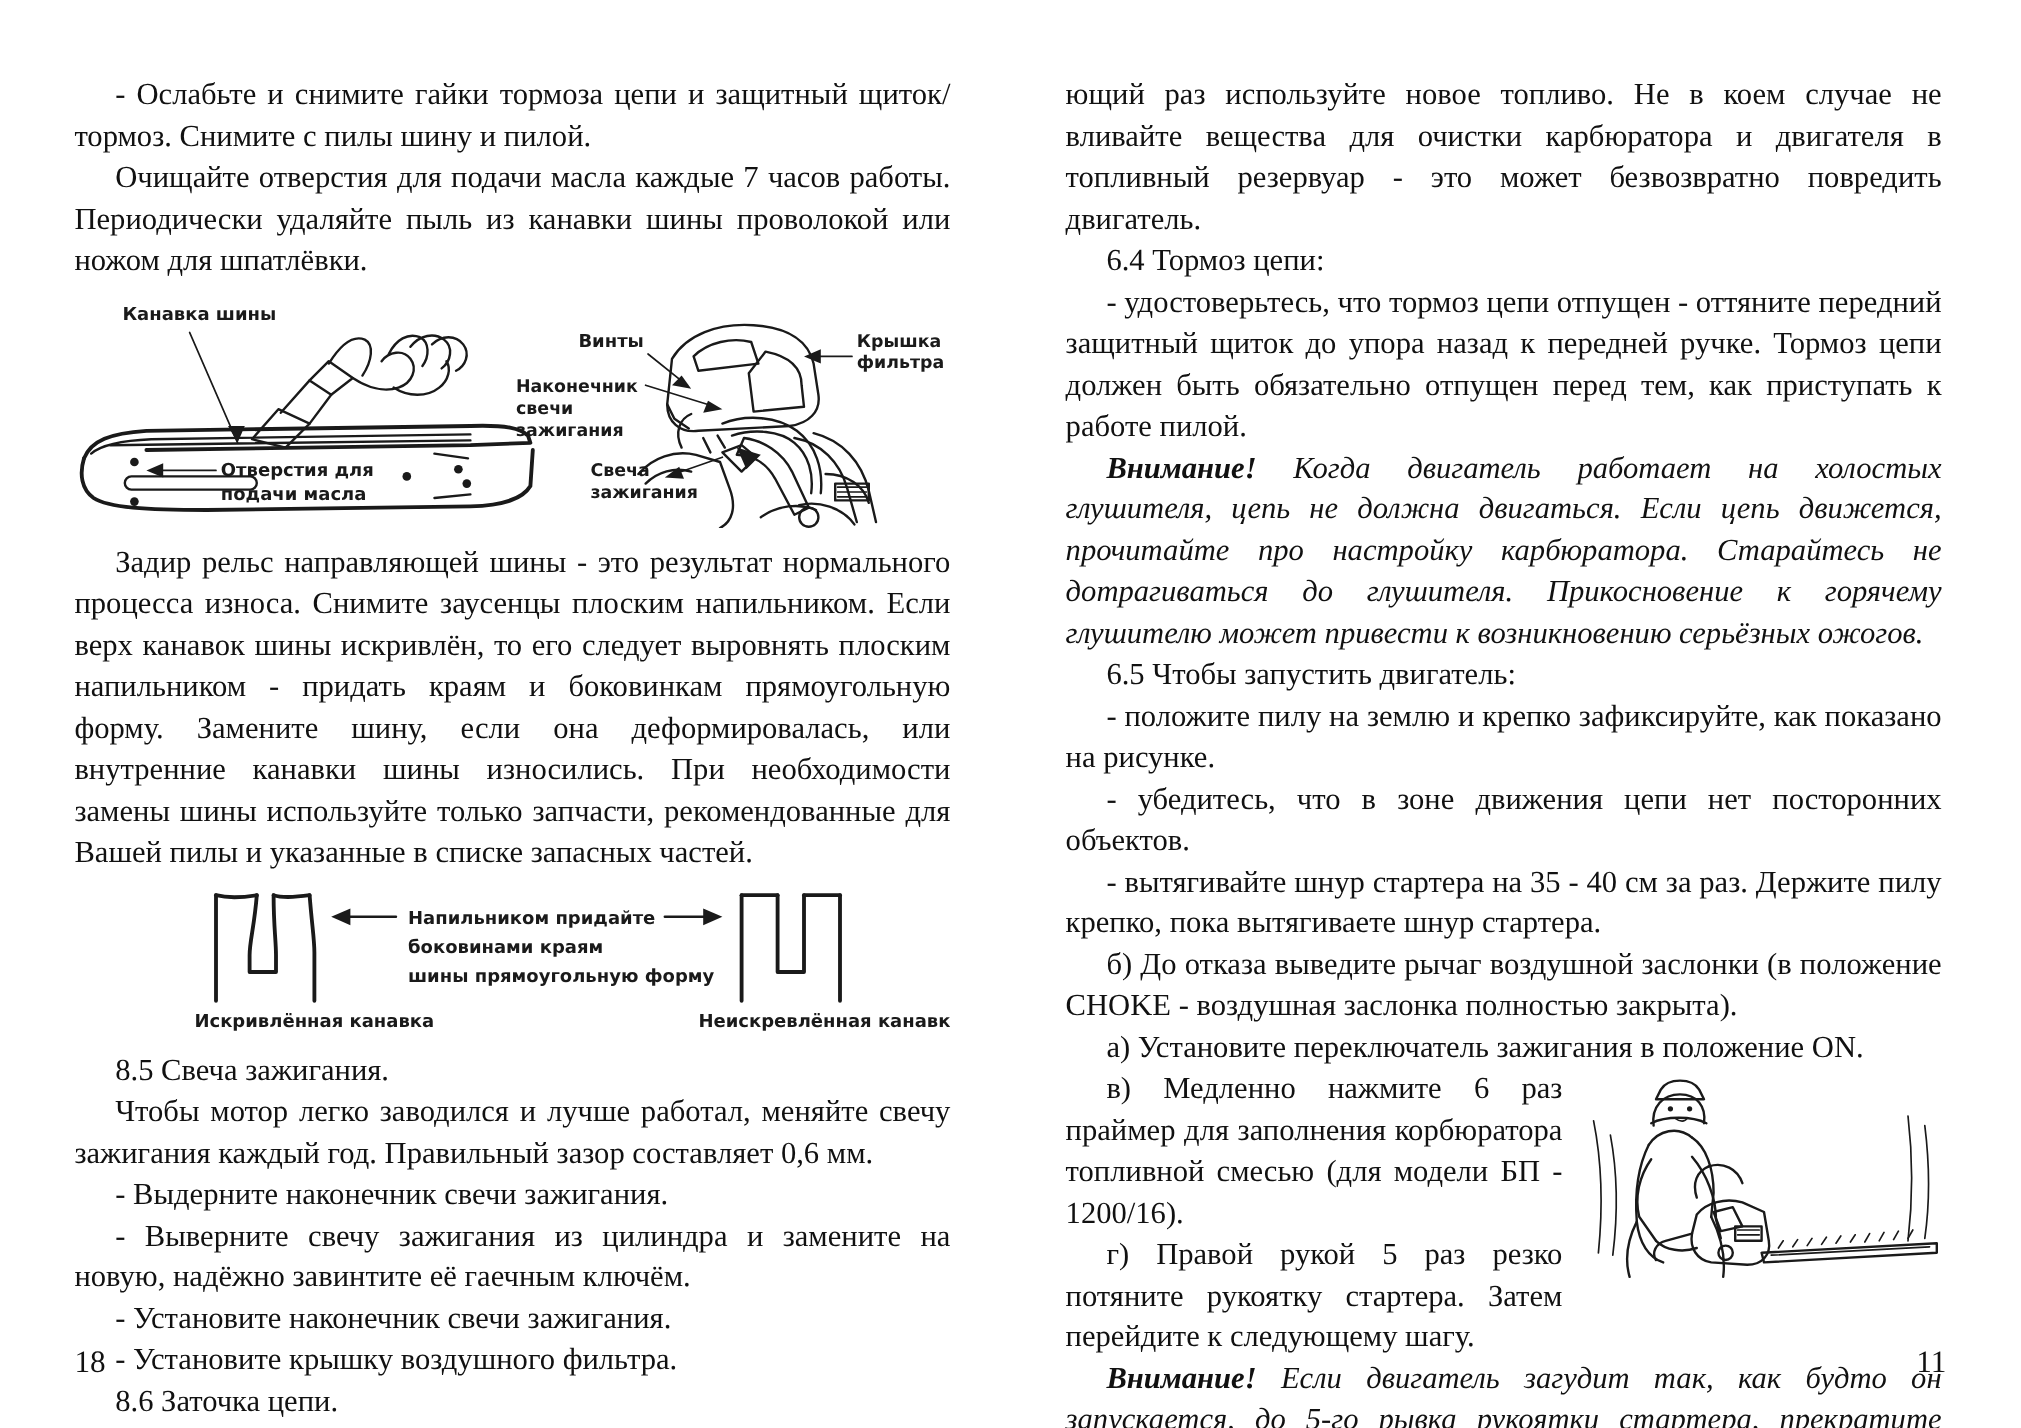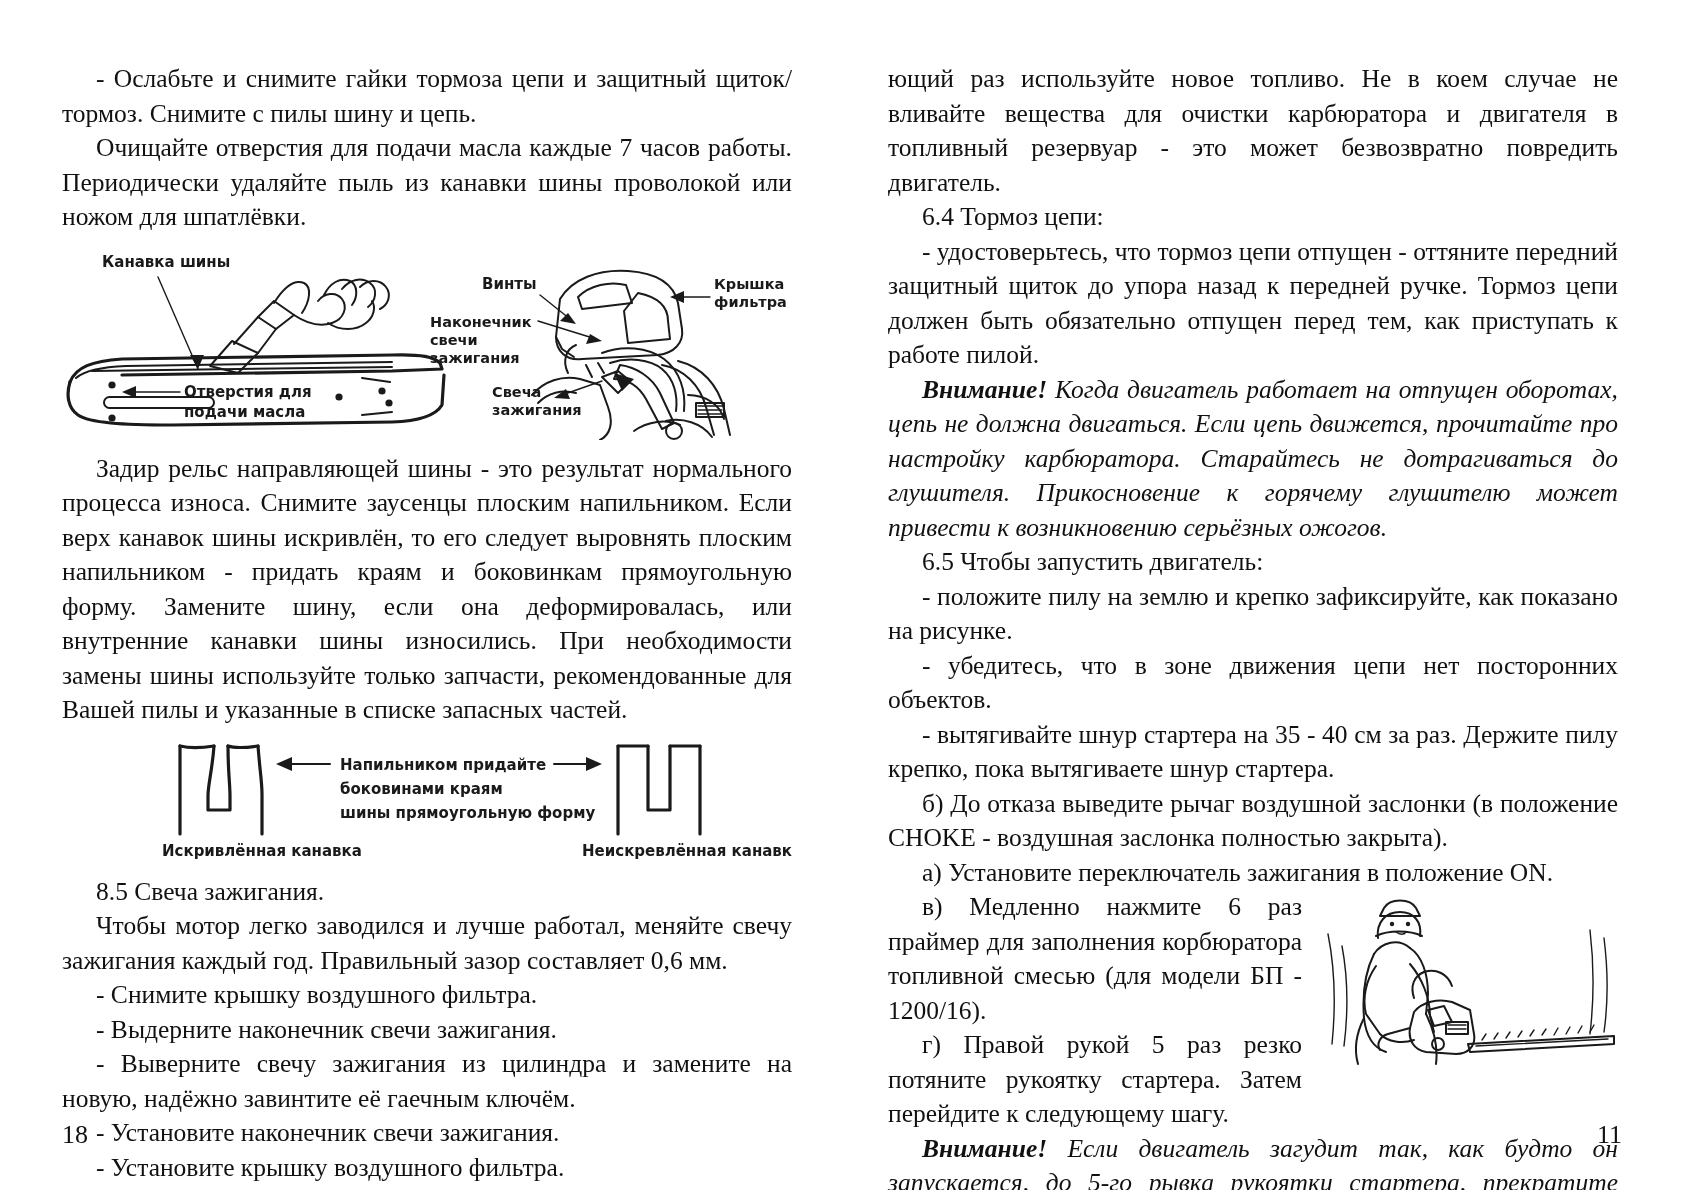--- a/index.html
+++ b/index.html
@@ -91,21 +91,21 @@
 </style>
 </head>
 <body>
 
 <div class="page">
 
   <div class="columns">
 
     <div class="col col-left">
 
-      <p class="t ind">- Ослабьте и снимите гайки тормоза цепи и защитный щиток/ тормоз. Снимите с пилы шину и цепь.</p>
+      <p class="t ind">- Ослабьте и снимите гайки тормоза цепи и защитный щиток/ тормоз. Снимите с пилы шину и пилой.</p>
       <p class="t ind">Очищайте отверстия для подачи масла каждые 7 часов работы. Периодически удаляйте пыль из канавки шины проволокой или ножом для шпатлёвки.</p>
 
       <div class="fig">
         <svg width="730" height="195" viewBox="0 0 730 195">
 
           <path class="ln-thick" d="M8 137 C 14 122, 30 116, 60 114 L 330 110 C 360 109, 372 112, 378 118
                                      L 380 124 L 330 126 L 60 130"></path>
           <path class="ln-thick" d="M8 137 C 4 150, 6 163, 16 170 C 28 178, 60 180, 110 180
                                      L 330 177 C 360 176, 374 170, 380 160 L 382 130"></path>
           <path class="ln" d="M14 133 C 22 126, 40 122, 64 121 L 330 117"></path>
@@ -225,36 +225,35 @@
           <path class="ln" d="M492 26 L 530 26"></path>
           <path class="sol" d="M540 26 L 524 19 L 524 33 Z"></path>
 
           <text class="figlabel" x="100" y="118">Искривлённая канавка</text>
           <text class="figlabel" x="520" y="118">Неискревлённая канавка</text>
         </svg>
       </div>
 
       <p class="t ind">8.5 Свеча зажигания.</p>
       <p class="t ind">Чтобы мотор легко заводился и лучше работал, меняйте свечу зажигания каждый год. Правильный зазор составляет 0,6 мм.</p>
-      <p class="t ind">- Снимите крышку воздушного фильтра.</p>
       <p class="t ind">- Выдерните наконечник свечи зажигания.</p>
       <p class="t ind">- Выверните свечу зажигания из цилиндра и замените на новую, надёжно завинтите её гаечным ключём.</p>
       <p class="t ind">- Установите наконечник свечи зажигания.</p>
       <p class="t ind">- Установите крышку воздушного фильтра.</p>
       <p class="t ind">8.6 Заточка цепи.</p>
 
     </div>
 
     <div class="col col-right">
 
       <p class="t noind">ющий раз используйте новое топливо. Не в коем случае не вливайте вещества для очистки карбюратора и двигателя в топливный резервуар - это может безвозвратно повредить двигатель.</p>
       <p class="t ind">6.4 Тормоз цепи:</p>
       <p class="t ind">- удостоверьтесь, что тормоз цепи отпущен - оттяните передний защитный щиток до упора назад к передней ручке. Тормоз цепи должен быть обязательно отпущен перед тем, как приступать к работе пилой.</p>
 
-      <p class="t ind"><span class="bi">Внимание!</span><span class="ital"> Когда двигатель работает на отпущен оборотах, цепь не должна двигаться. Если цепь движется, прочитайте про настройку карбюратора. Старайтесь не дотрагиваться до глушителя. Прикосновение к горячему глушителю может привести к возникновению серьёзных ожогов.</span></p>
+      <p class="t ind"><span class="bi">Внимание!</span><span class="ital"> Когда двигатель работает на холостых глушителя, цепь не должна двигаться. Если цепь движется, прочитайте про настройку карбюратора. Старайтесь не дотрагиваться до глушителя. Прикосновение к горячему глушителю может привести к возникновению серьёзных ожогов.</span></p>
 
       <p class="t ind">6.5 Чтобы запустить двигатель:</p>
       <p class="t ind">- положите пилу на землю и крепко зафиксируйте, как показано на рисунке.</p>
       <p class="t ind">- убедитесь, что в зоне движения цепи нет посторонних объектов.</p>
       <p class="t ind">- вытягивайте шнур стартера на 35 - 40 см за раз. Держите пилу крепко, пока вытягиваете шнур стартера.</p>
       <p class="t ind">б) До отказа выведите рычаг воздушной заслонки (в положение CHOKE - воздушная заслонка полностью закрыта).</p>
       <p class="t ind">а) Установите переключатель зажигания в положение ON.</p>
 
       <svg class="fig-inline" viewBox="0 0 300 175">
 

